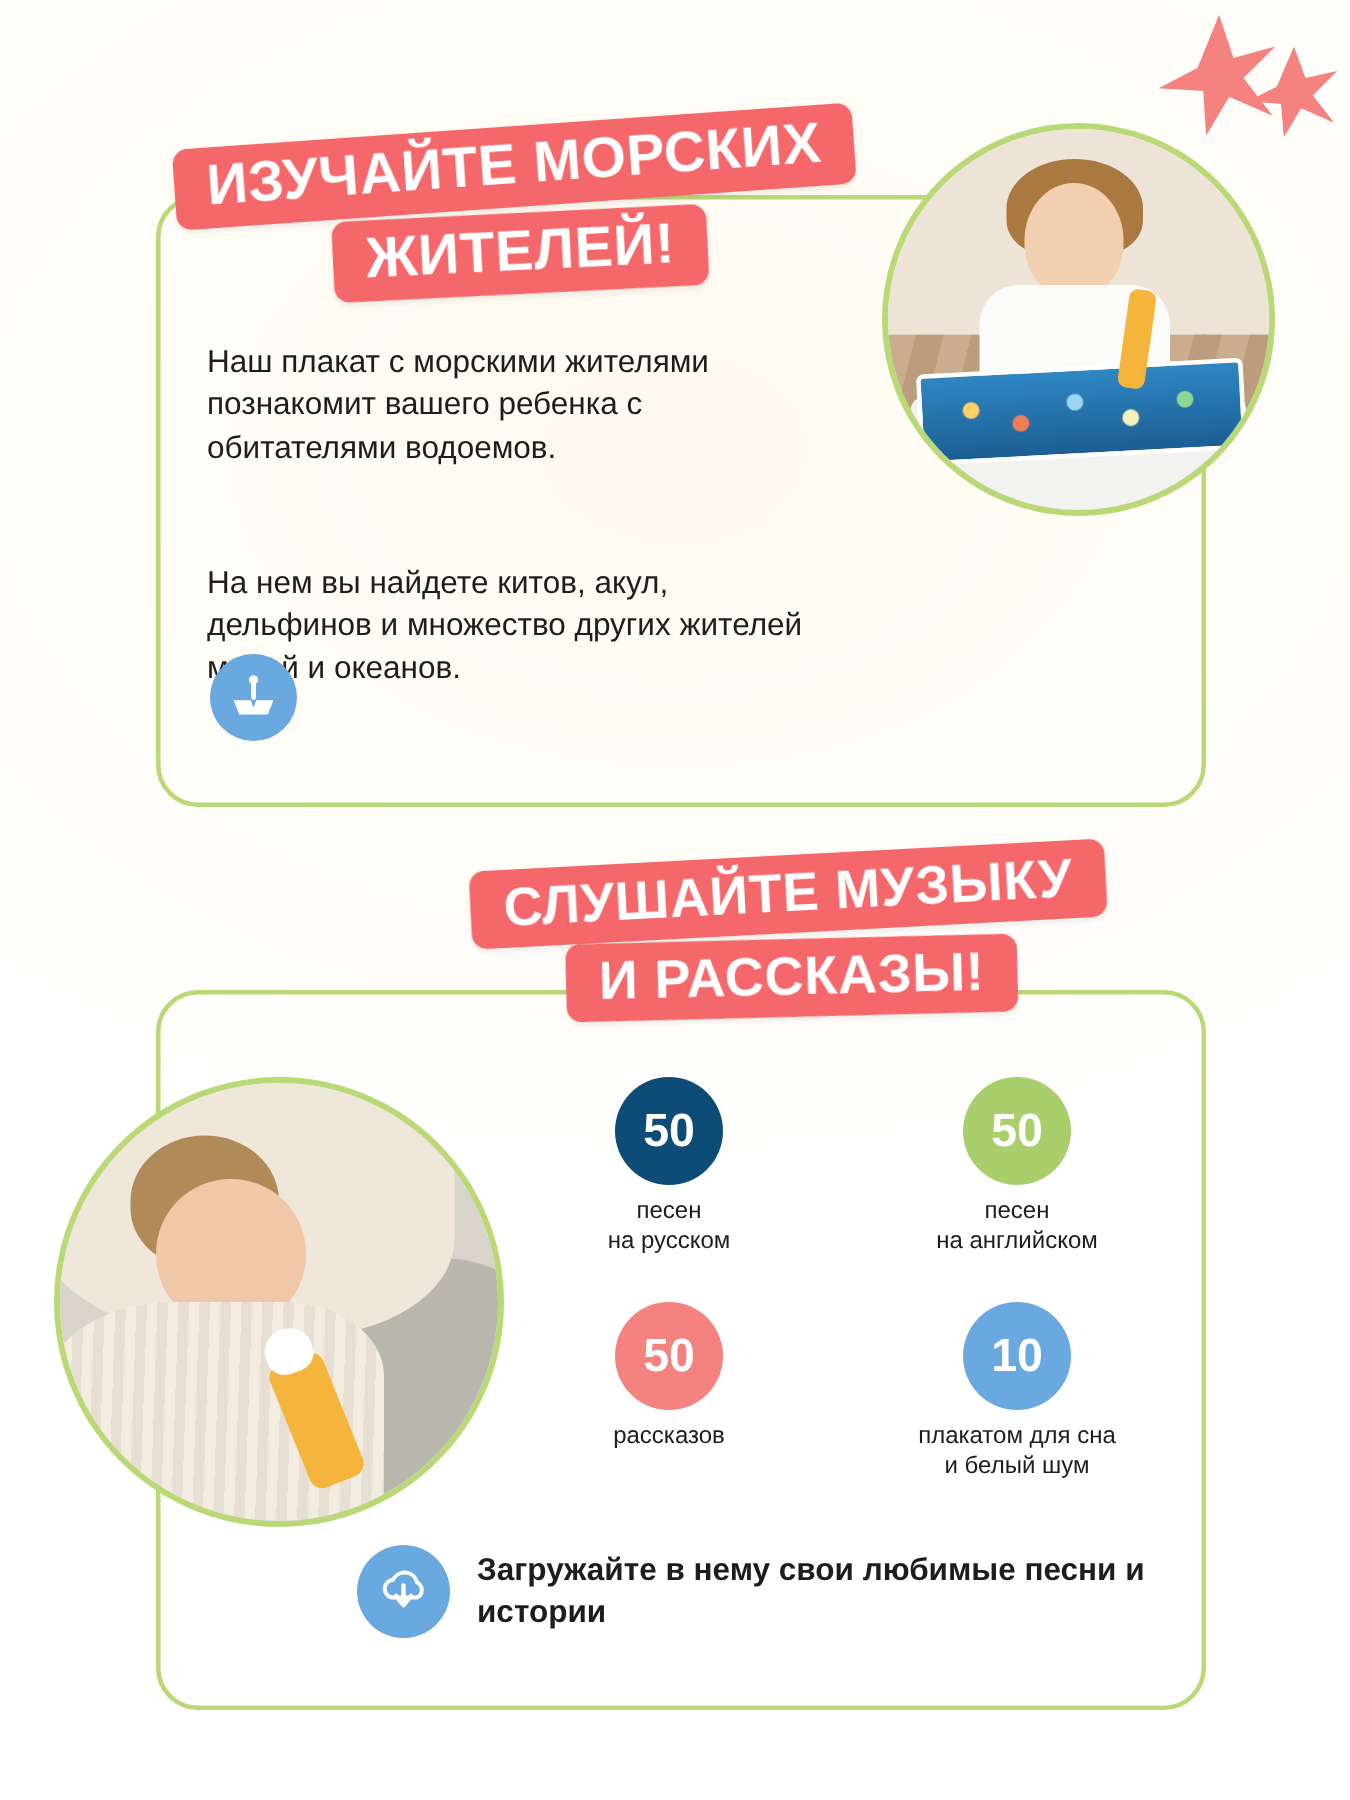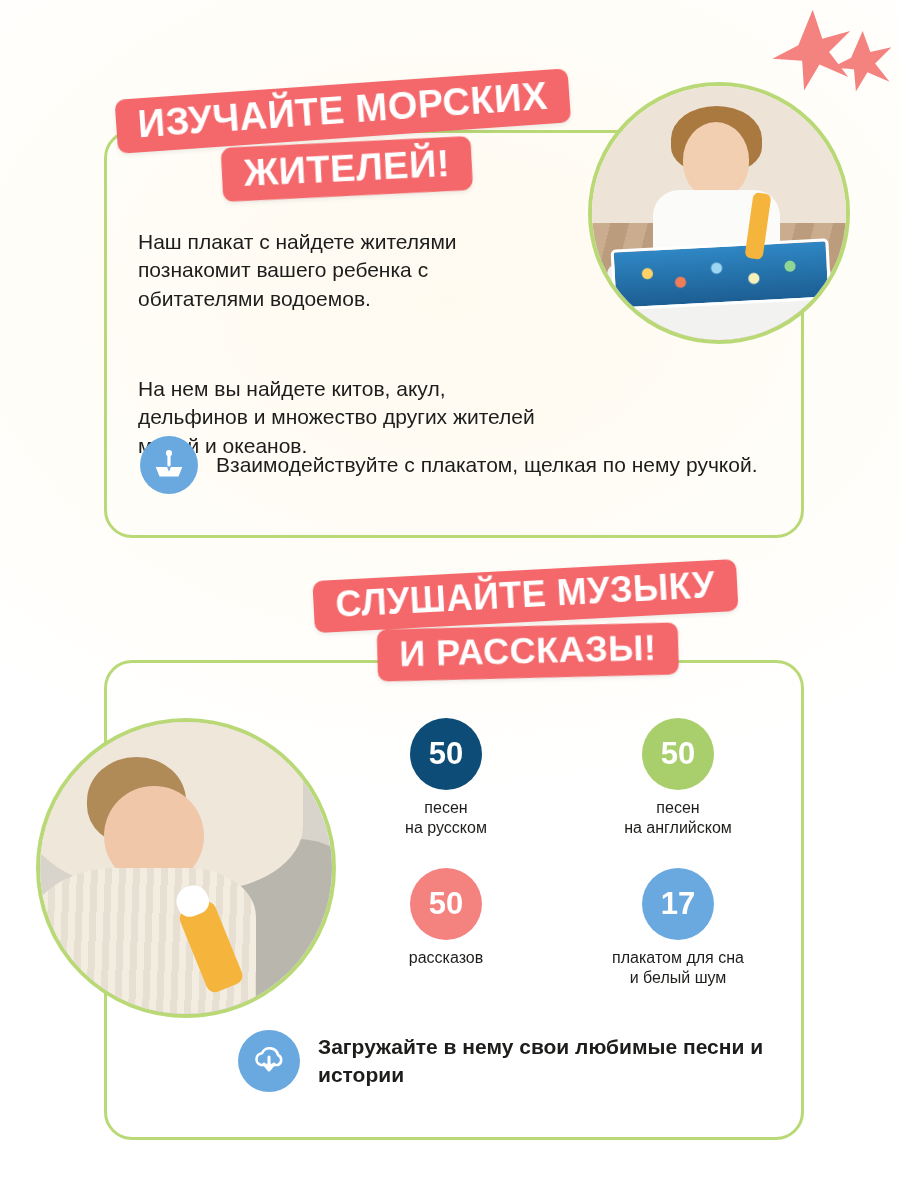--- a/index.html
+++ b/index.html
@@ -238,32 +238,31 @@
     </div>
   </div>
 
   <svg class="starfish" viewBox="0 0 140 100" aria-hidden="true">
     <g fill="#f4827f">
       <path d="M52 4 l10 30 29 -8 -22 22 20 26 -30 -13 -16 27 -2 -31 -31 -2 27 -14z"></path>
       <path d="M104 26 l8 22 22 -5 -17 17 15 19 -23 -10 -12 20 -2 -23 -23 -2 20 -10z"></path>
     </g>
   </svg>
 
-  <div class="paragraph" id="sea-p1">Наш плакат с найдете жителями познакомит вашего ребенка с обитателями водоемов.</div>
+  <div class="paragraph" id="sea-p1">Наш плакат с морскими жителями познакомит вашего ребенка с обитателями водоемов.</div>
   <div class="paragraph" id="sea-p2">На нем вы найдете китов, акул, дельфинов и множество других жителей морей и океанов.</div>
 
   <div class="note-row" id="sea-note">
     <span class="circle-icon">
       <svg viewBox="0 0 40 40" width="38" height="38" aria-hidden="true">
         <path d="M20 9 v11" stroke="#ffffff" stroke-width="3.4" stroke-linecap="round" fill="none"></path>
         <circle cx="20" cy="7.5" r="3.2" fill="#ffffff"></circle>
         <path d="M6 22 h12 l2 5 2 -5 h12 l-4 10 H10 z" fill="#ffffff"></path>
       </svg>
     </span>
-    <span class="note-text">Взаимодействуйте с плакатом, щелкая по нему ручкой.</span>
   </div>
 
   <div class="card" id="card-music"></div>
 
   <div class="ribbon" id="ribbon-music">
     <span class="line">СЛУШАЙТЕ МУЗЫКУ</span>
     <span class="line">И РАССКАЗЫ!</span>
   </div>
 
   <div class="photo" id="photo-sleep">
@@ -286,21 +285,21 @@
   <div class="stat" id="stat-1">
     <div class="bubble" style="background:#a8cf6b">50</div>
     <div class="caption">песен
 на английском</div>
   </div>
   <div class="stat" id="stat-2">
     <div class="bubble" style="background:#f4827f">50</div>
     <div class="caption">рассказов</div>
   </div>
   <div class="stat" id="stat-3">
-    <div class="bubble" style="background:#6aa9e0">17</div>
+    <div class="bubble" style="background:#6aa9e0">10</div>
     <div class="caption">плакатом для сна
 и белый шум</div>
   </div>
 
   <div class="note-row" id="music-note">
     <span class="circle-icon">
       <svg viewBox="0 0 40 40" width="40" height="40" aria-hidden="true">
         <path d="M12 24 a6 6 0 0 1 1 -11.8 A8.5 8.5 0 0 1 29 14 a5.5 5.5 0 0 1 0 10 z" fill="none" stroke="#ffffff" stroke-width="2.6" stroke-linejoin="round"></path>
         <path d="M20 16 v11" stroke="#ffffff" stroke-width="3" stroke-linecap="round"></path>
         <path d="M15 23 l5 6 5 -6" fill="none" stroke="#ffffff" stroke-width="3" stroke-linecap="round" stroke-linejoin="round"></path>

